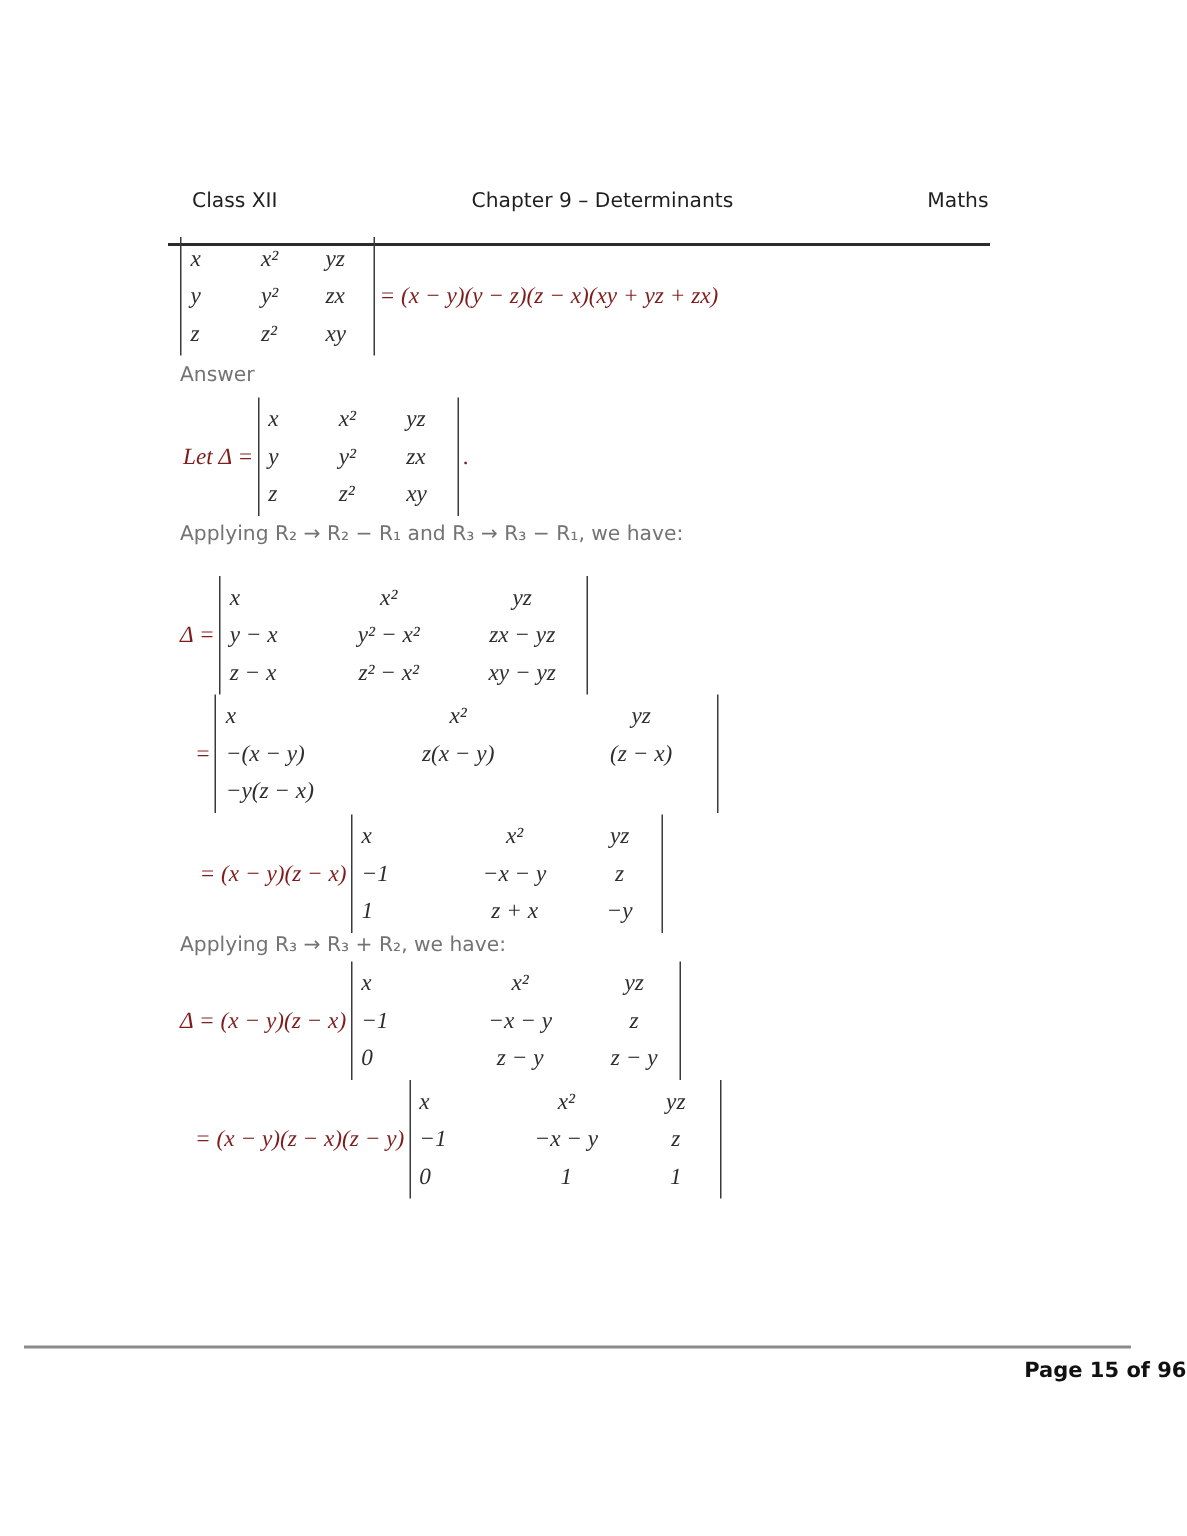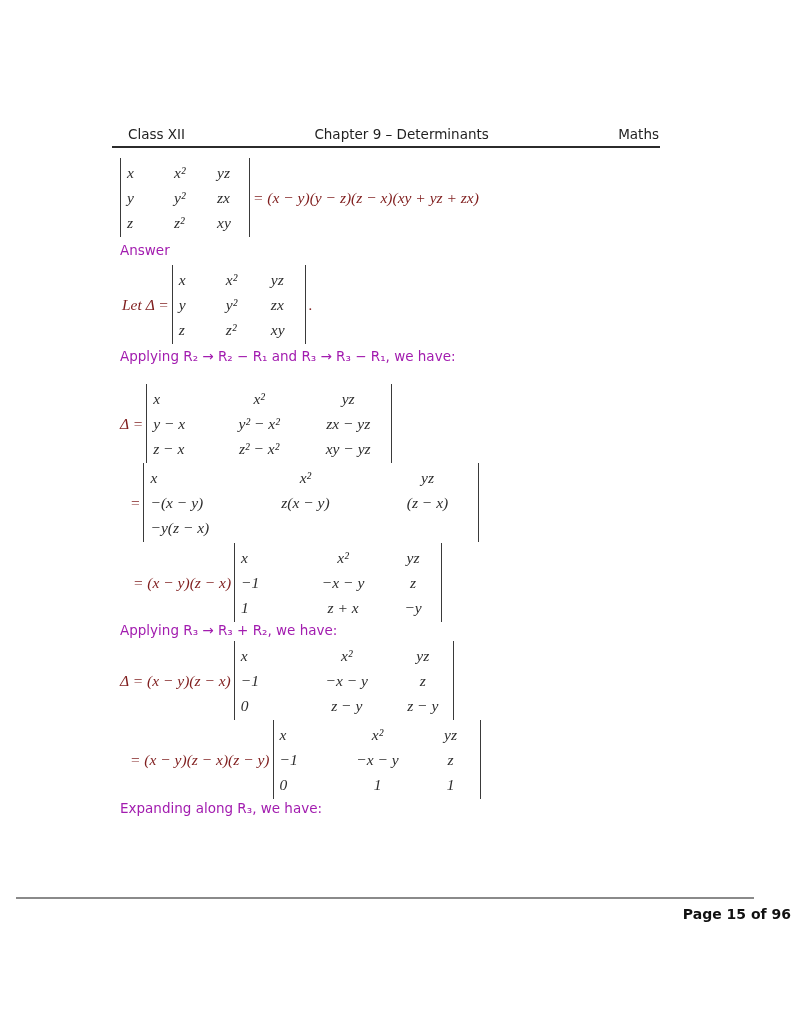--- a/index.html
+++ b/index.html
@@ -16,38 +16,38 @@
   
   .header {
     position: absolute;
     top: 126px;
     left: 112px;
     width: 548px;
     display: flex;
     align-items: flex-start;
     font-size: 13.5px;
     border-bottom: 2px solid #2b2b2b;
-    padding-bottom: 4px;
+    padding-bottom: 20px;
   }
   .header-left { margin-left: 16px; white-space: nowrap; }
   .header-center { flex: 1; text-align: center; white-space: nowrap; }
   .header-right { margin-right: 1px; white-space: nowrap; }
 
   
   .content {
     position: absolute;
     top: 158px;
     left: 120px;
     width: 580px;
   }
   .label {
     margin: 0;
     font-size: 13.5px;
     line-height: 17px;
-    color: #a21caf;
+    color: #737373;
   }
   .eqrow {
     display: flex;
     align-items: center;
   }
   .math {
     font-family: "Liberation Serif", "DejaVu Serif", serif;
     font-style: italic;
     font-size: 15.5px;
     color: #7f1d1d;
@@ -232,21 +232,20 @@
           <span class="cell">yz</span>
           <span class="cell">−1</span>
           <span class="cell">−x − y</span>
           <span class="cell">z</span>
           <span class="cell">0</span>
           <span class="cell">1</span>
           <span class="cell">1</span>
         </div>
     </div>
 
-    <p class="label">Expanding along R₃, we have:</p>
 
   </div>
 
   <div class="footer">
     <div class="footer-line"></div>
     <div class="footer-text">Page 15 of 96</div>
   </div>
 
 </div>
 

